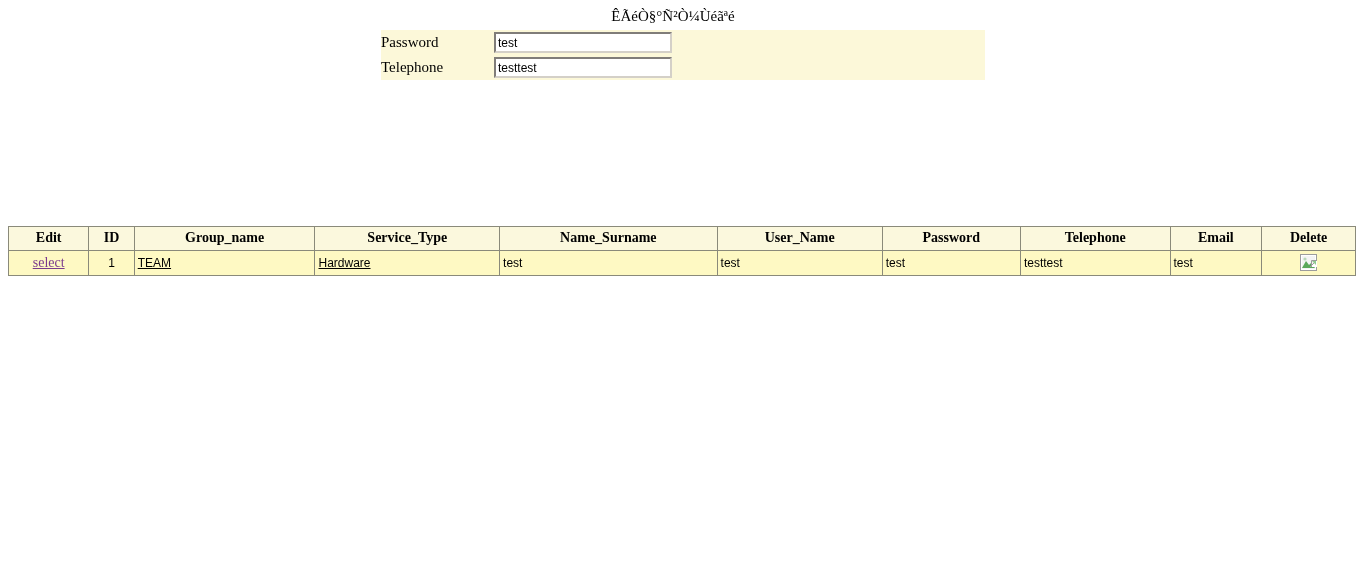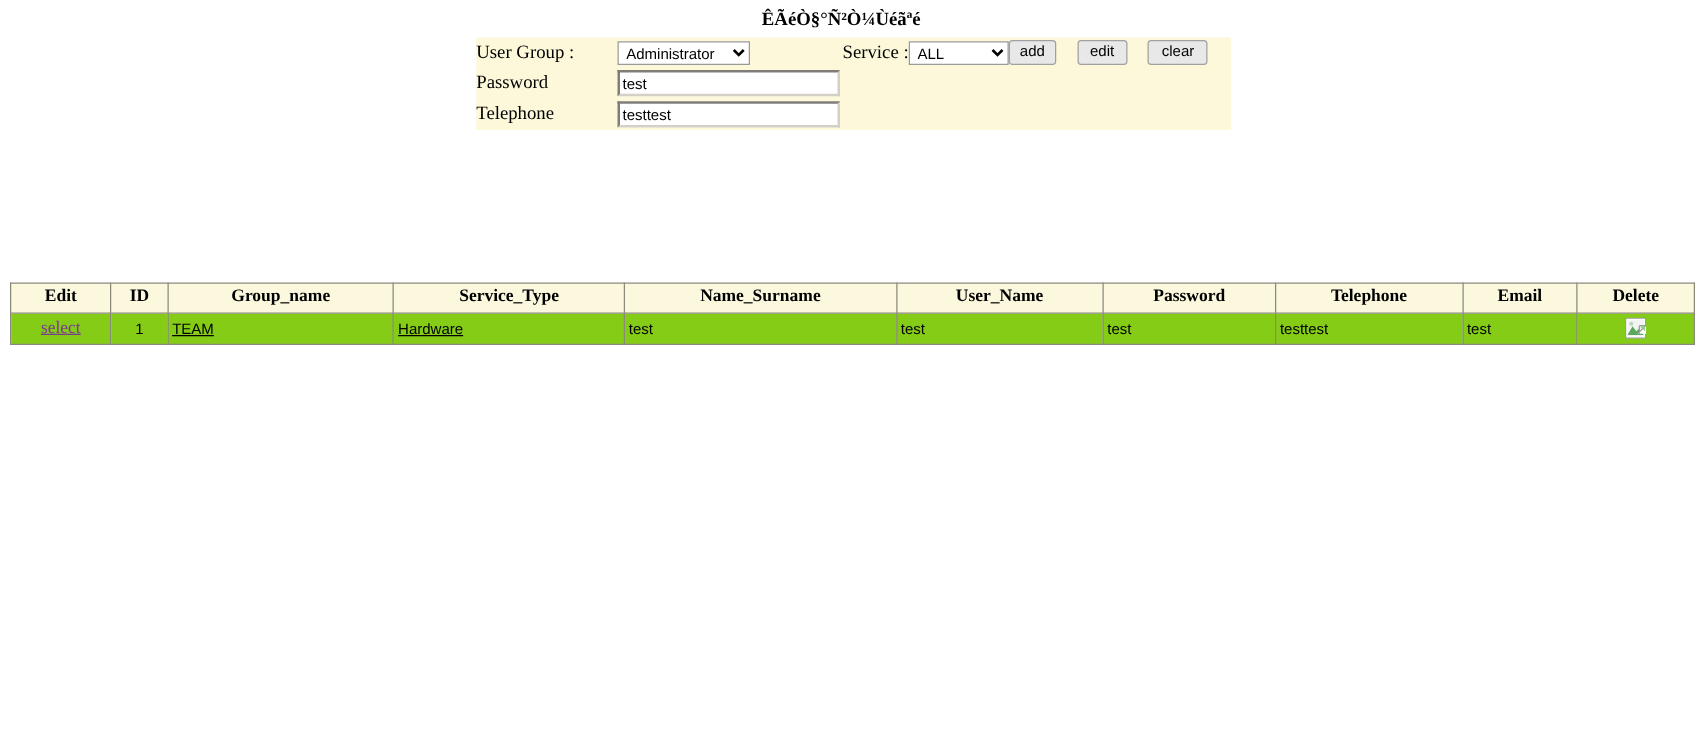--- a/index.html
+++ b/index.html
@@ -14,21 +14,21 @@
   body {
     font-family: "Liberation Serif", serif;
     font-size: 15px;
     color: #000000;
   }
 
   
   .page-title {
     text-align: center;
     font-family: "Liberation Serif", serif;
-    font-weight: bold;
+    font-weight: normal;
     font-size: 15px;
     line-height: 1;
     margin: 0;
     padding: 9px 15px 0 0;
     letter-spacing: 0px;
     color: #000;
   }
 
   
   .form-wrap {
@@ -129,21 +129,21 @@
     padding: 3px 2px 4px 2px;
     height: 16px;
     color: #000;
   }
   table.grid td {
     border: 1px solid #8a8a7a;
     font-family: "Liberation Sans", sans-serif;
     font-size: 12px;
     padding: 3px 3px 4px 3px;
     height: 16px;
-    background: #84cc16;
+    background: #fef9c3;
     color: #000;
     vertical-align: middle;
   }
   td.c-edit   { text-align: center; font-family: "Liberation Serif", serif; font-size: 14px; }
   td.c-id     { text-align: center; font-family: "Liberation Serif", serif; font-size: 14px; }
   td.c-serif  { font-family: "Liberation Serif", serif; font-size: 14px; text-decoration: underline; }
   td.c-delete { text-align: center; }
 
   a.select-link {
     color: #7a3b8e;
@@ -174,39 +174,20 @@
   }
 </style>
 </head>
 <body>
 
 <div class="page-title">ÊÃéÒ§°Ñ²Ò¼Ùéãªé</div>
 
 <div class="form-wrap">
   <table class="form-table">
     <tbody>
-      <tr>
-        <td class="lbl">User Group :</td>
-        <td class="fld">
-          <select class="sel sel-group">
-            <option>Administrator</option>
-          </select>
-        </td>
-        <td class="svc-lbl">Service :</td>
-        <td>
-          <select class="sel sel-service">
-            <option>ALL</option>
-          </select>
-        </td>
-        <td class="btns">
-          <button class="btn btn-add">add</button>
-          <button class="btn btn-edit">edit</button>
-          <button class="btn btn-clear">clear</button>
-        </td>
-      </tr>
 
 
 
       <tr>
         <td class="lbl">Password</td>
         <td class="fld" colspan="4">
           <input class="txt" type="text" value="test" style="">
         </td>
       </tr>
 

